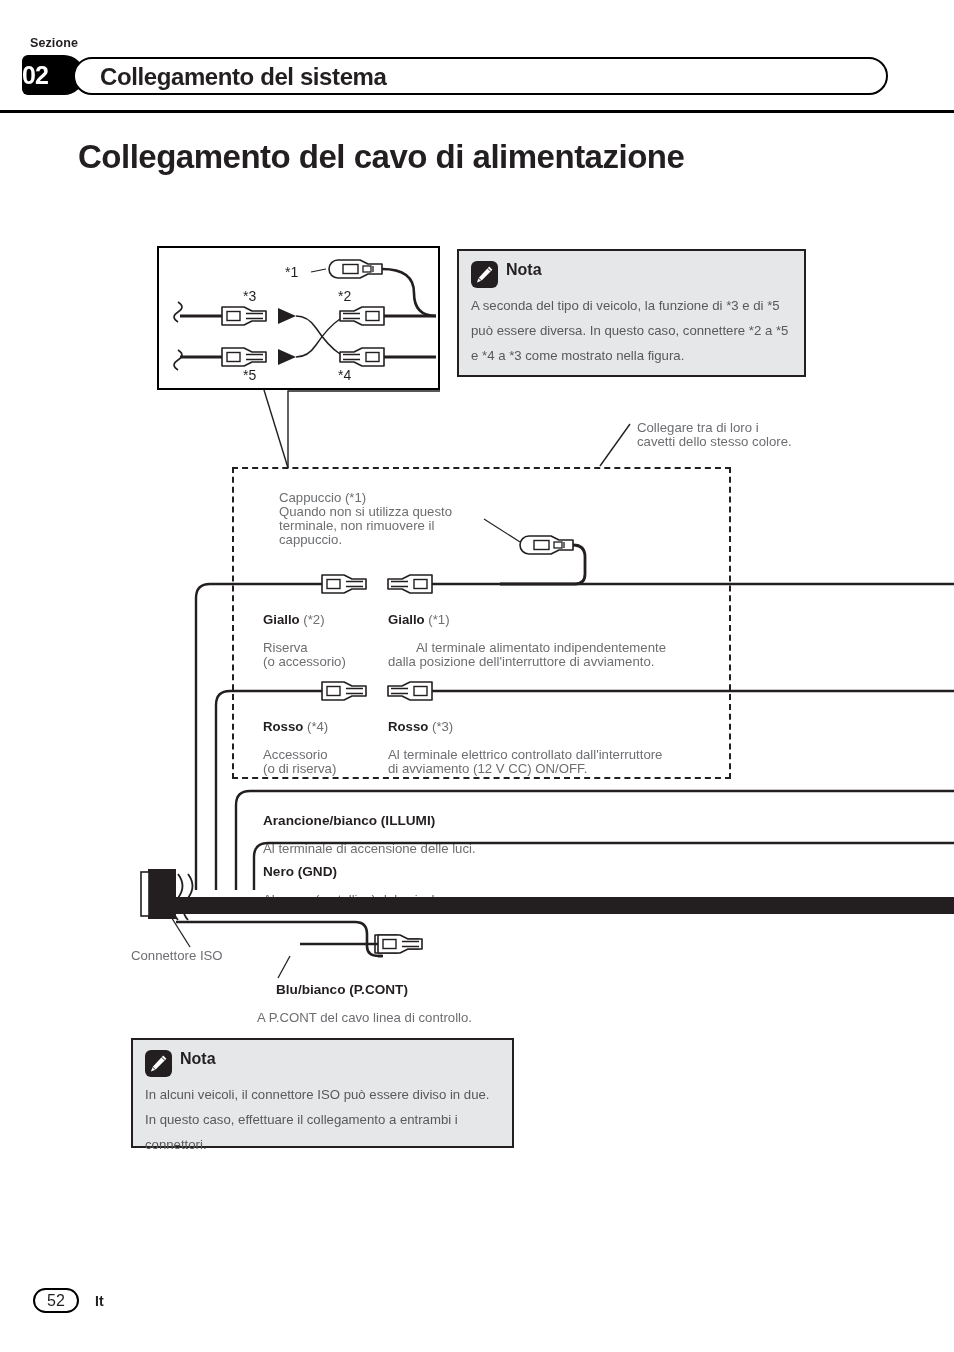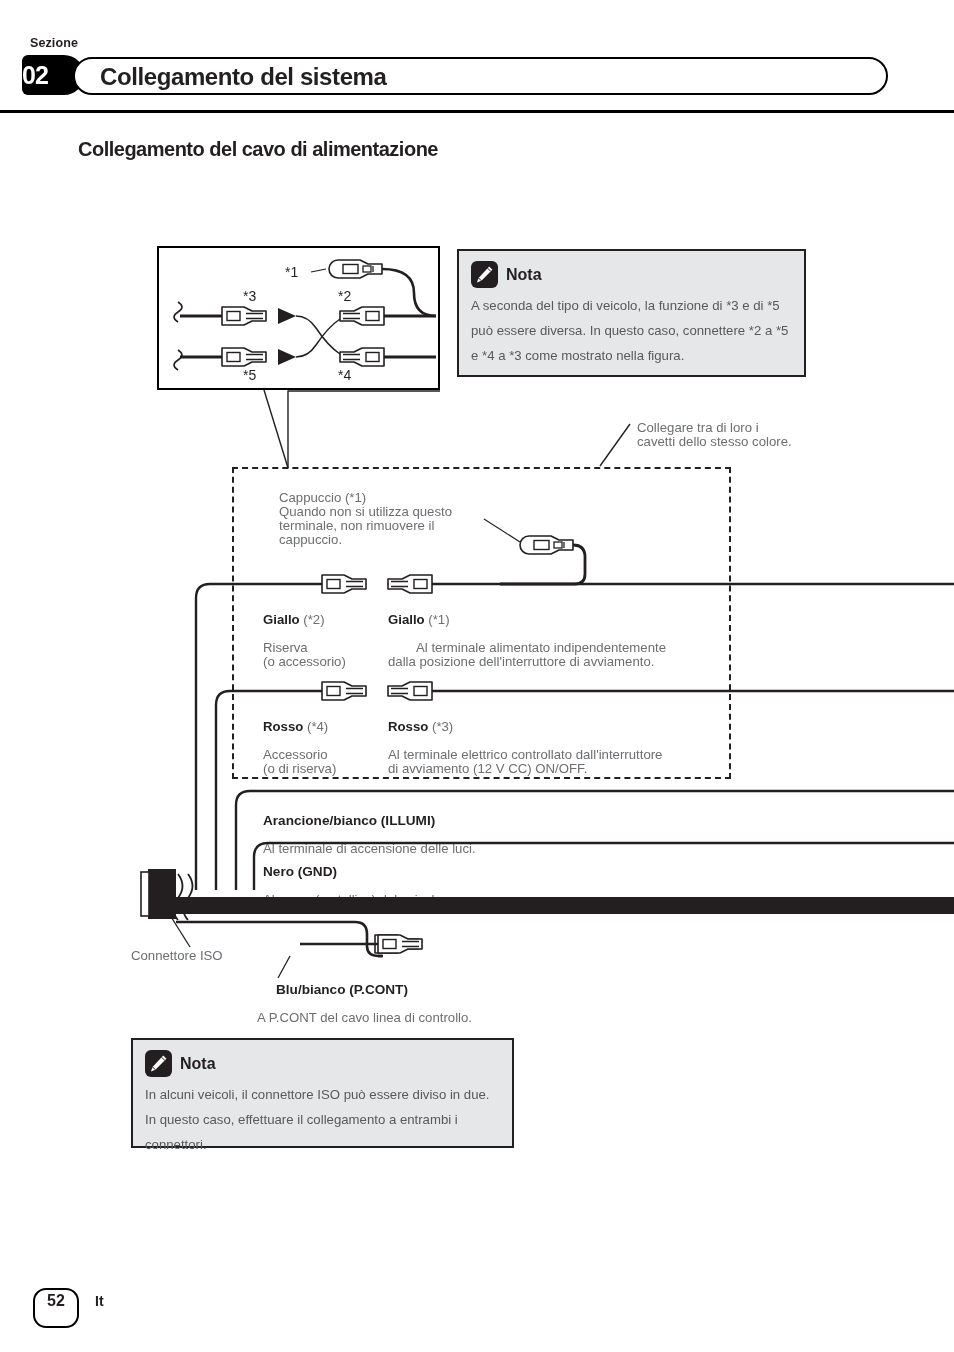--- a/index.html
+++ b/index.html
@@ -71,21 +71,21 @@
     width: 954px;
     height: 3px;
     background: #000;
   }
 
   
   .page-title {
     position: absolute;
     left: 78px;
     top: 138px;
-    font-size: 20px;
+    font-size: 33px;
     font-weight: bold;
     letter-spacing: -0.5px;
   }
 
   
   .lbl {
     position: absolute;
     font-size: 13.2px;
     color: #6d6e71;
     line-height: 14px;
@@ -113,21 +113,21 @@
   
   .nota {
     position: absolute;
     background: #e6e7e8;
     border: 2px solid #231f20;
     box-sizing: border-box;
     padding: 10px 12px 10px 12px;
   }
   .nota-head {
     display: flex;
-    align-items: center;
+    align-items: flex-start;
     gap: 8px;
     margin-bottom: 5px;
   }
   .nota-icon {
     width: 27px;
     height: 27px;
     background: #231f20;
     border-radius: 6px;
     position: relative;
     flex: 0 0 auto;
@@ -164,27 +164,27 @@
     width: 954px; height: 1352px;
     pointer-events: none;
   }
 
   
   .footer-pill {
     position: absolute;
     left: 33px;
     top: 1288px;
     width: 46px;
-    height: 40px;
+    height: 25px;
     border: 2.2px solid #000;
     border-radius: 13px;
     box-sizing: border-box;
     text-align: center;
     font-size: 16px;
-    font-weight: bold;
+    font-weight: normal;
     line-height: 22px;
   }
   .footer-lang {
     position: absolute;
     left: 95px;
     top: 1293px;
     font-size: 14px;
     font-weight: bold;
   }
 </style>

